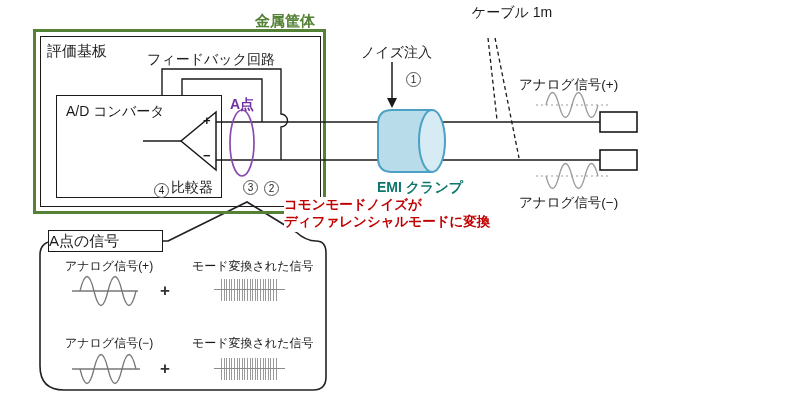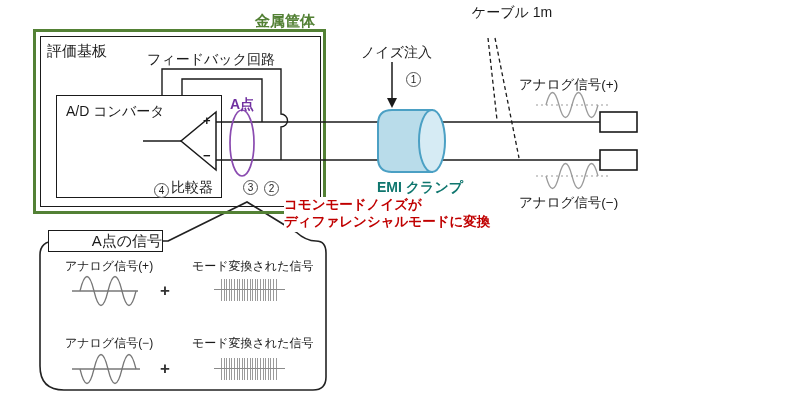--- a/index.html
+++ b/index.html
@@ -111,21 +111,21 @@
   <div class="txt z4" style="left:643px;top:125px;font-size:14px;line-height:16.5px;">
   </div>
 
   <div class="txt z4" style="left:284px;top:197px;font-size:13.5px;font-weight:bold;color:#c00000;
               background:#fff;line-height:16.5px;padding:0 4px 2px 0;">
     <div>コモンモードノイズが</div>
     <div>ディファレンシャルモードに変換</div>
   </div>
 
   <div class="txt z4" style="left:48px;top:230px;width:115px;height:22px;border:1.5px solid #1a1a1a;background:#fff;
-              box-sizing:border-box;text-align:right;font-size:15px;line-height:19px;"><span>A点の信号</span></div>
+              box-sizing:border-box;text-align:left;font-size:15px;line-height:19px;"><span>A点の信号</span></div>
 
   <div class="txt z4" style="left:65px;top:260px;font-size:12px;">アナログ信号(+)</div>
   <div class="txt z4" style="left:192px;top:260px;font-size:12px;">モード変換された信号</div>
   <div class="plus" style="left:160px;top:281px;">+</div>
   <div class="noise" style="left:221px;top:279px;width:57px;"></div>
 
   <div class="txt z4" style="left:65px;top:337px;font-size:12px;">アナログ信号(−)</div>
   <div class="txt z4" style="left:192px;top:337px;font-size:12px;">モード変換された信号</div>
   <div class="plus" style="left:160px;top:359px;">+</div>
   <div class="noise" style="left:221px;top:358px;width:57px;"></div>

